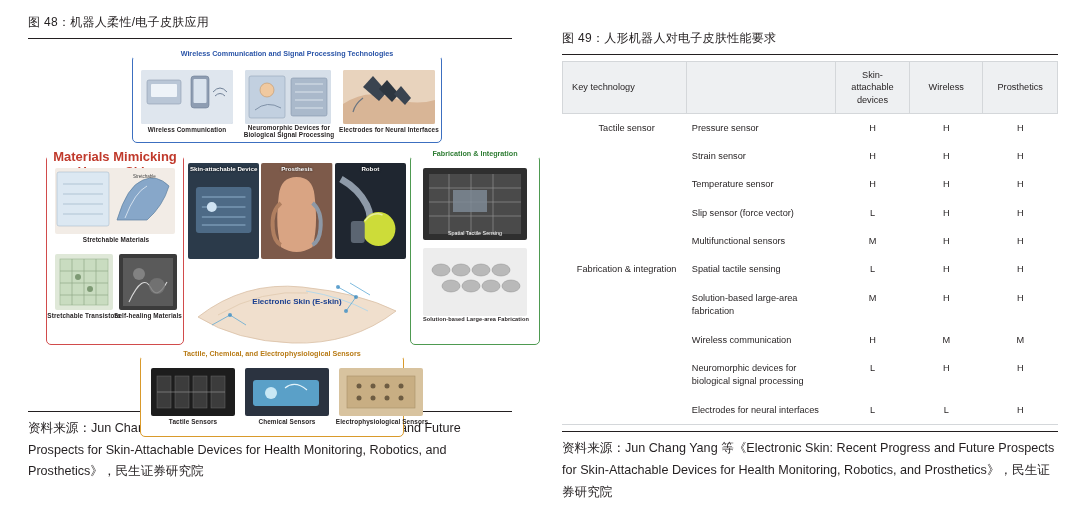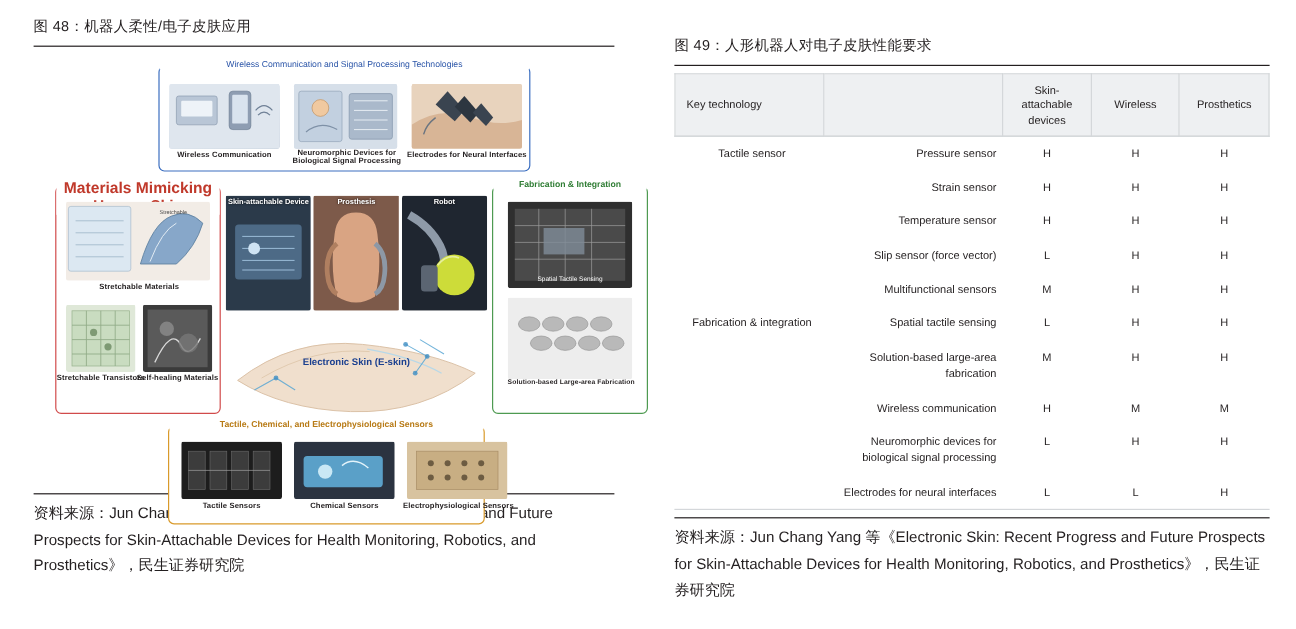--- a/index.html
+++ b/index.html
@@ -76,21 +76,21 @@
   }
   
   .box-wireless {
     left: 104px; top: 10px; width: 310px; height: 88px;
     border: 1.3px solid #3c6fc0;
     background: #ffffff;
   }
   .box-wireless .hdr {
     position: absolute; top: -7px; left: 0; right: 0;
     text-align: center;
-    font-size: 7.2px; font-weight: normal; color: #2b55a8;
+    font-size: 7.2px; font-weight: bold; color: #2b55a8;
     background: #ffffff; padding: 0 4px;
   }
   
   .box-materials {
     left: 18px; top: 110px; width: 138px; height: 190px;
     border: 1.3px solid #d14b4b;
     background: #ffffff;
   }
   .box-materials .hdr {
     position: absolute; top: -7px; left: 0; right: 0;
@@ -186,21 +186,21 @@
     padding: 7.5px 5px;
     vertical-align: top;
     line-height: 1.45;
   }
   table.spec tbody td.group {
     text-align: center;
     padding-left: 9px;
     width: 118px;
   }
   table.spec tbody td.item {
-    text-align: right;
+    text-align: left;
     width: 148px;
     margin-top: 20px;
   }
   table.spec tbody td.val {
     text-align: center;
     width: 66px;
   }
   .tbl-wrap { position: relative; }
   .tbl-bottom-rule { border-bottom: 1px solid #d4d7da; }
 </style>

